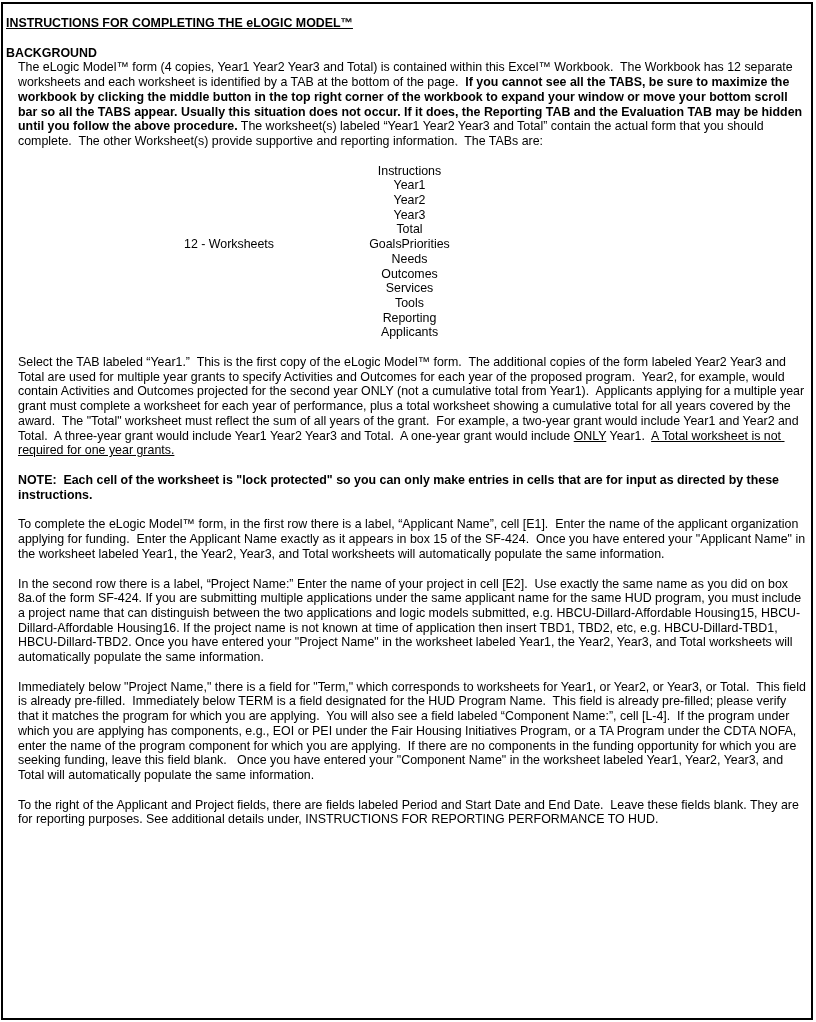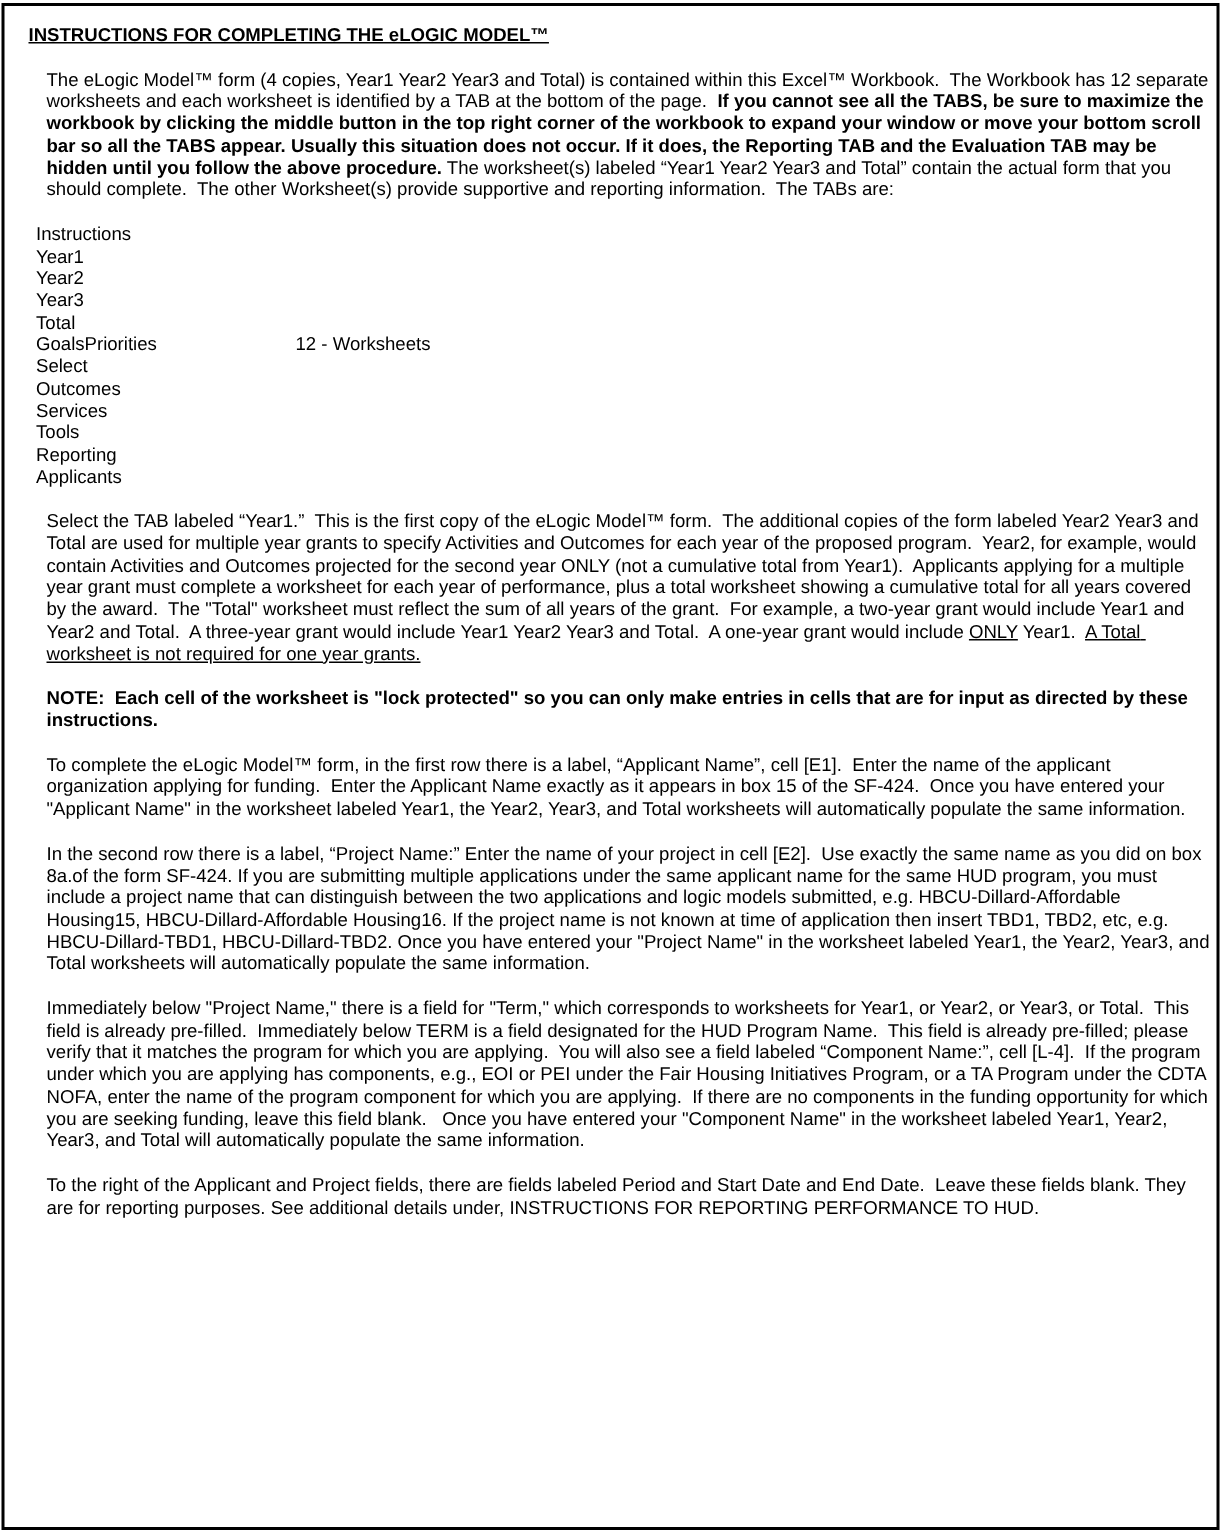--- a/index.html
+++ b/index.html
@@ -15,72 +15,73 @@
     color: #000000;
   }
   .doc {
     position: absolute;
     left: 1px;
     top: 2px;
     width: 812px;
     height: 1018px;
     box-sizing: border-box;
     border: 2px solid #000000;
-    padding: 6px 3px 0 16px;
+    padding: 6px 3px 0 3px;
     overflow: hidden;
     font-size: 12.4px;
     line-height: 14.7px;
   }
   .title {
     font-weight: bold;
     text-decoration: underline;
     margin: 6px 0 15px 0;
     white-space: pre-wrap;
   }
   .heading {
     font-weight: bold;
     white-space: pre-wrap;
   }
   .para {
     margin: 0 0 15px 12px;
     white-space: pre-wrap;
   }
   .bold { font-weight: bold; }
   .underline { text-decoration: underline; }
-  .tab-list { margin: 0 0 15px 0; }
+  .tab-list { margin: 0 0 15px 0; text-align: center; }
   .tab-row {
     position: relative;
     padding-left: 5px;
     white-space: pre-wrap;
   }
   .ws-note {
     position: absolute;
     left: 178px;
     top: 0;
     white-space: pre-wrap;
   }
 </style>
 </head>
 <body>
 
 <div class="doc">
 
   <div class="title">INSTRUCTIONS FOR COMPLETING THE eLOGIC MODEL™</div>
 
+  <div class="heading">BACKGROUND</div>
 
   <div class="para"><span>The eLogic Model™ form (4 copies, Year1 Year2 Year3 and Total) is contained within this Excel™ Workbook.  The Workbook has 12 separate worksheets and each worksheet is identified by a TAB at the bottom of the page.  </span><span class="bold">If you cannot see all the TABS, be sure to maximize the workbook by clicking the middle button in the top right corner of the workbook to expand your window or move your bottom scroll bar so all the TABS appear. Usually this situation does not occur. If it does, the Reporting TAB and the Evaluation TAB may be hidden until you follow the above procedure.</span><span> The worksheet(s) labeled “Year1 Year2 Year3 and Total” contain the actual form that you should complete.  The other Worksheet(s) provide supportive and reporting information.  The TABs are:</span></div>
 
   <div class="tab-list">
     <div class="tab-row"><span>Instructions</span></div>
     <div class="tab-row"><span>Year1</span></div>
     <div class="tab-row"><span>Year2</span></div>
     <div class="tab-row"><span>Year3</span></div>
     <div class="tab-row"><span>Total</span></div>
     <div class="tab-row"><span>GoalsPriorities</span><span class="ws-note">12 - Worksheets</span></div>
-    <div class="tab-row"><span>Select</span></div>
+    <div class="tab-row"><span>Needs</span></div>
     <div class="tab-row"><span>Outcomes</span></div>
     <div class="tab-row"><span>Services</span></div>
     <div class="tab-row"><span>Tools</span></div>
     <div class="tab-row"><span>Reporting</span></div>
     <div class="tab-row"><span>Applicants</span></div>
   </div>
 
 
   <div class="para"><span>Select the TAB labeled “Year1.”  This is the first copy of the eLogic Model™ form.  The additional copies of the form labeled Year2 Year3 and Total are used for multiple year grants to specify Activities and Outcomes for each year of the proposed program.  Year2, for example, would contain Activities and Outcomes projected for the second year ONLY (not a cumulative total from Year1).  Applicants applying for a multiple year grant must complete a worksheet for each year of performance, plus a total worksheet showing a cumulative total for all years covered by the award.  The "Total" worksheet must reflect the sum of all years of the grant.  For example, a two-year grant would include Year1 and Year2 and Total.  A three-year grant would include Year1 Year2 Year3 and Total.  A one-year grant would include </span><span class="underline">ONLY</span><span> Year1.  </span><span class="underline">A Total worksheet is not required for one year grants.</span></div>
 

